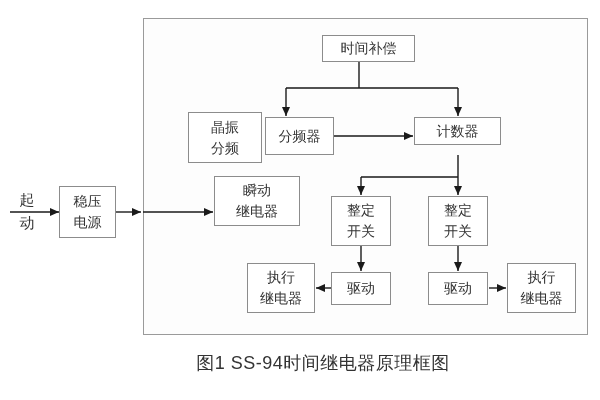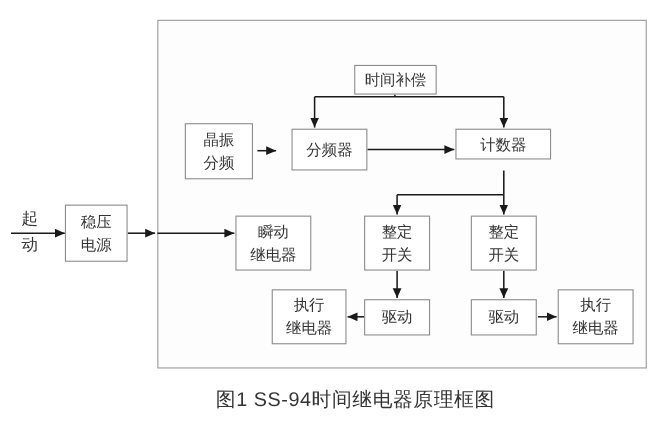--- a/index.html
+++ b/index.html
@@ -81,30 +81,30 @@
       <path d="M489,288 H506" marker-end="url(#ah)"></path>
     </g>
   </svg>
 
   <div class="plain" style="left:10px; top:189px; width:34px;">起
 动</div>
 
   <div class="box" style="left:59px; top:186px; width:57px; height:52px;">稳压
 电源</div>
 
-  <div class="box" style="left:322px; top:35px; width:75px; height:27px;margin-top:24px;">时间补偿</div>
+  <div class="box" style="left:322px; top:35px; width:93px; height:27px;">时间补偿</div>
 
-  <div class="box" style="left:168px; top:112px; width:62px; height:51px;">晶振
+  <div class="box" style="left:188px; top:112px; width:74px; height:51px;">晶振
 分频</div>
 
   <div class="box" style="left:252px; top:117px; width:69px; height:38px;margin-left:13px;">分频器</div>
 
   <div class="box" style="left:414px; top:117px; width:87px; height:28px;">计数器</div>
 
-  <div class="box" style="left:214px; top:196px; width:69px; height:50px;">瞬动
+  <div class="box" style="left:214px; top:176px; width:86px; height:50px;">瞬动
 继电器</div>
 
   <div class="box" style="left:331px; top:196px; width:60px; height:50px;">整定
 开关</div>
 
   <div class="box" style="left:428px; top:196px; width:60px; height:50px;">整定
 开关</div>
 
   <div class="box" style="left:331px; top:272px; width:60px; height:33px;">驱动</div>
 

